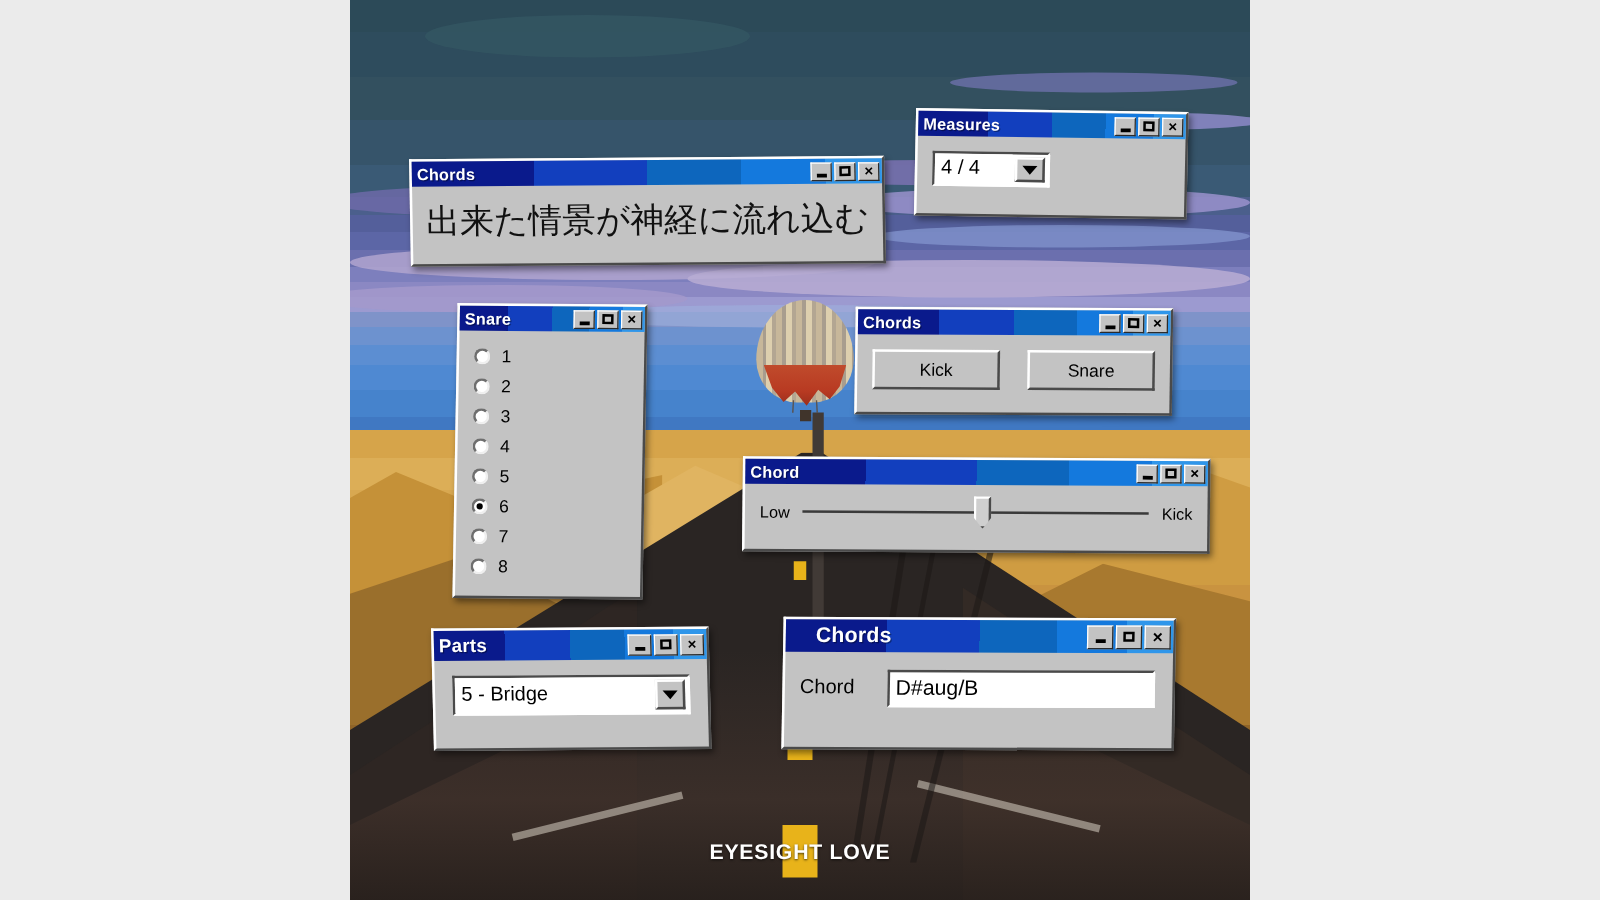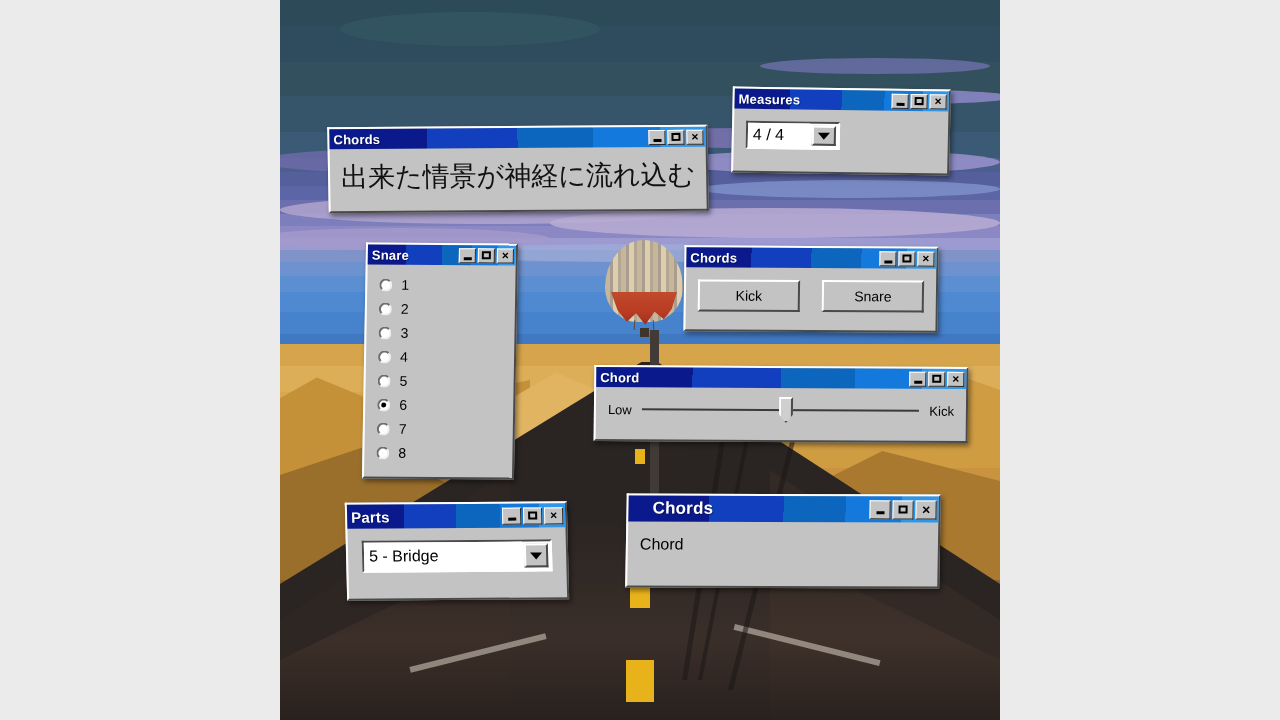--- a/index.html
+++ b/index.html
@@ -501,18 +501,20 @@
               <span class="max"></span>
             </span>
           <span class="tb" style="width:21px;height:19px;">
               <span class="cls" style="font-size:14px;">×</span>
             </span>
         </span>
       </div>
       <div class="body" style="padding:14px 14px 32px 12px;">
         <div class="field-row">
           <span class="flbl">Chord</span>
-        </div>
-      </div>
-    </div>
-
+          <span class="fin sunken" placeholder="Enter chord">D#aug/B</span>
+        </div>
+      </div>
+    </div>
+
+    <div class="album-title">EYESIGHT LOVE</div>
   </div>
 </div>
 
 </body></html>

